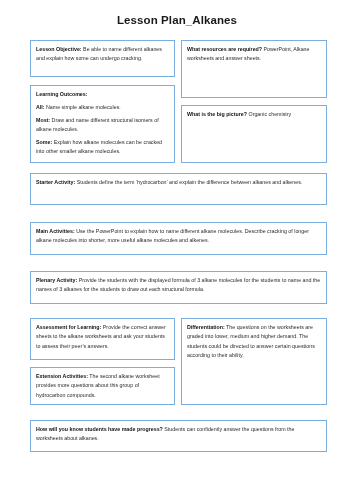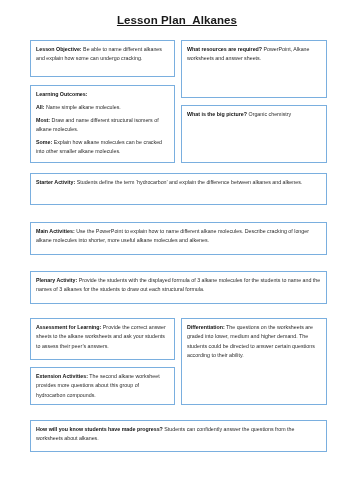--- a/index.html
+++ b/index.html
@@ -25,21 +25,20 @@
   .doc-title {
     position: absolute;
     left: 0;
     top: 14px;
     width: 354px;
     text-align: center;
     font-size: 11.5px;
     font-weight: bold;
     letter-spacing: 0.1px;
     color: #1a1a1a;
-    text-decoration: underline;
   }
   .box {
     position: absolute;
     box-sizing: border-box;
     border: 1px solid #7aafdf;
     background: #ffffff;
     padding: 4px 5px 3px 5px;
     font-size: 5.3px;
     line-height: 1.78;
     color: #2b2b2b;

